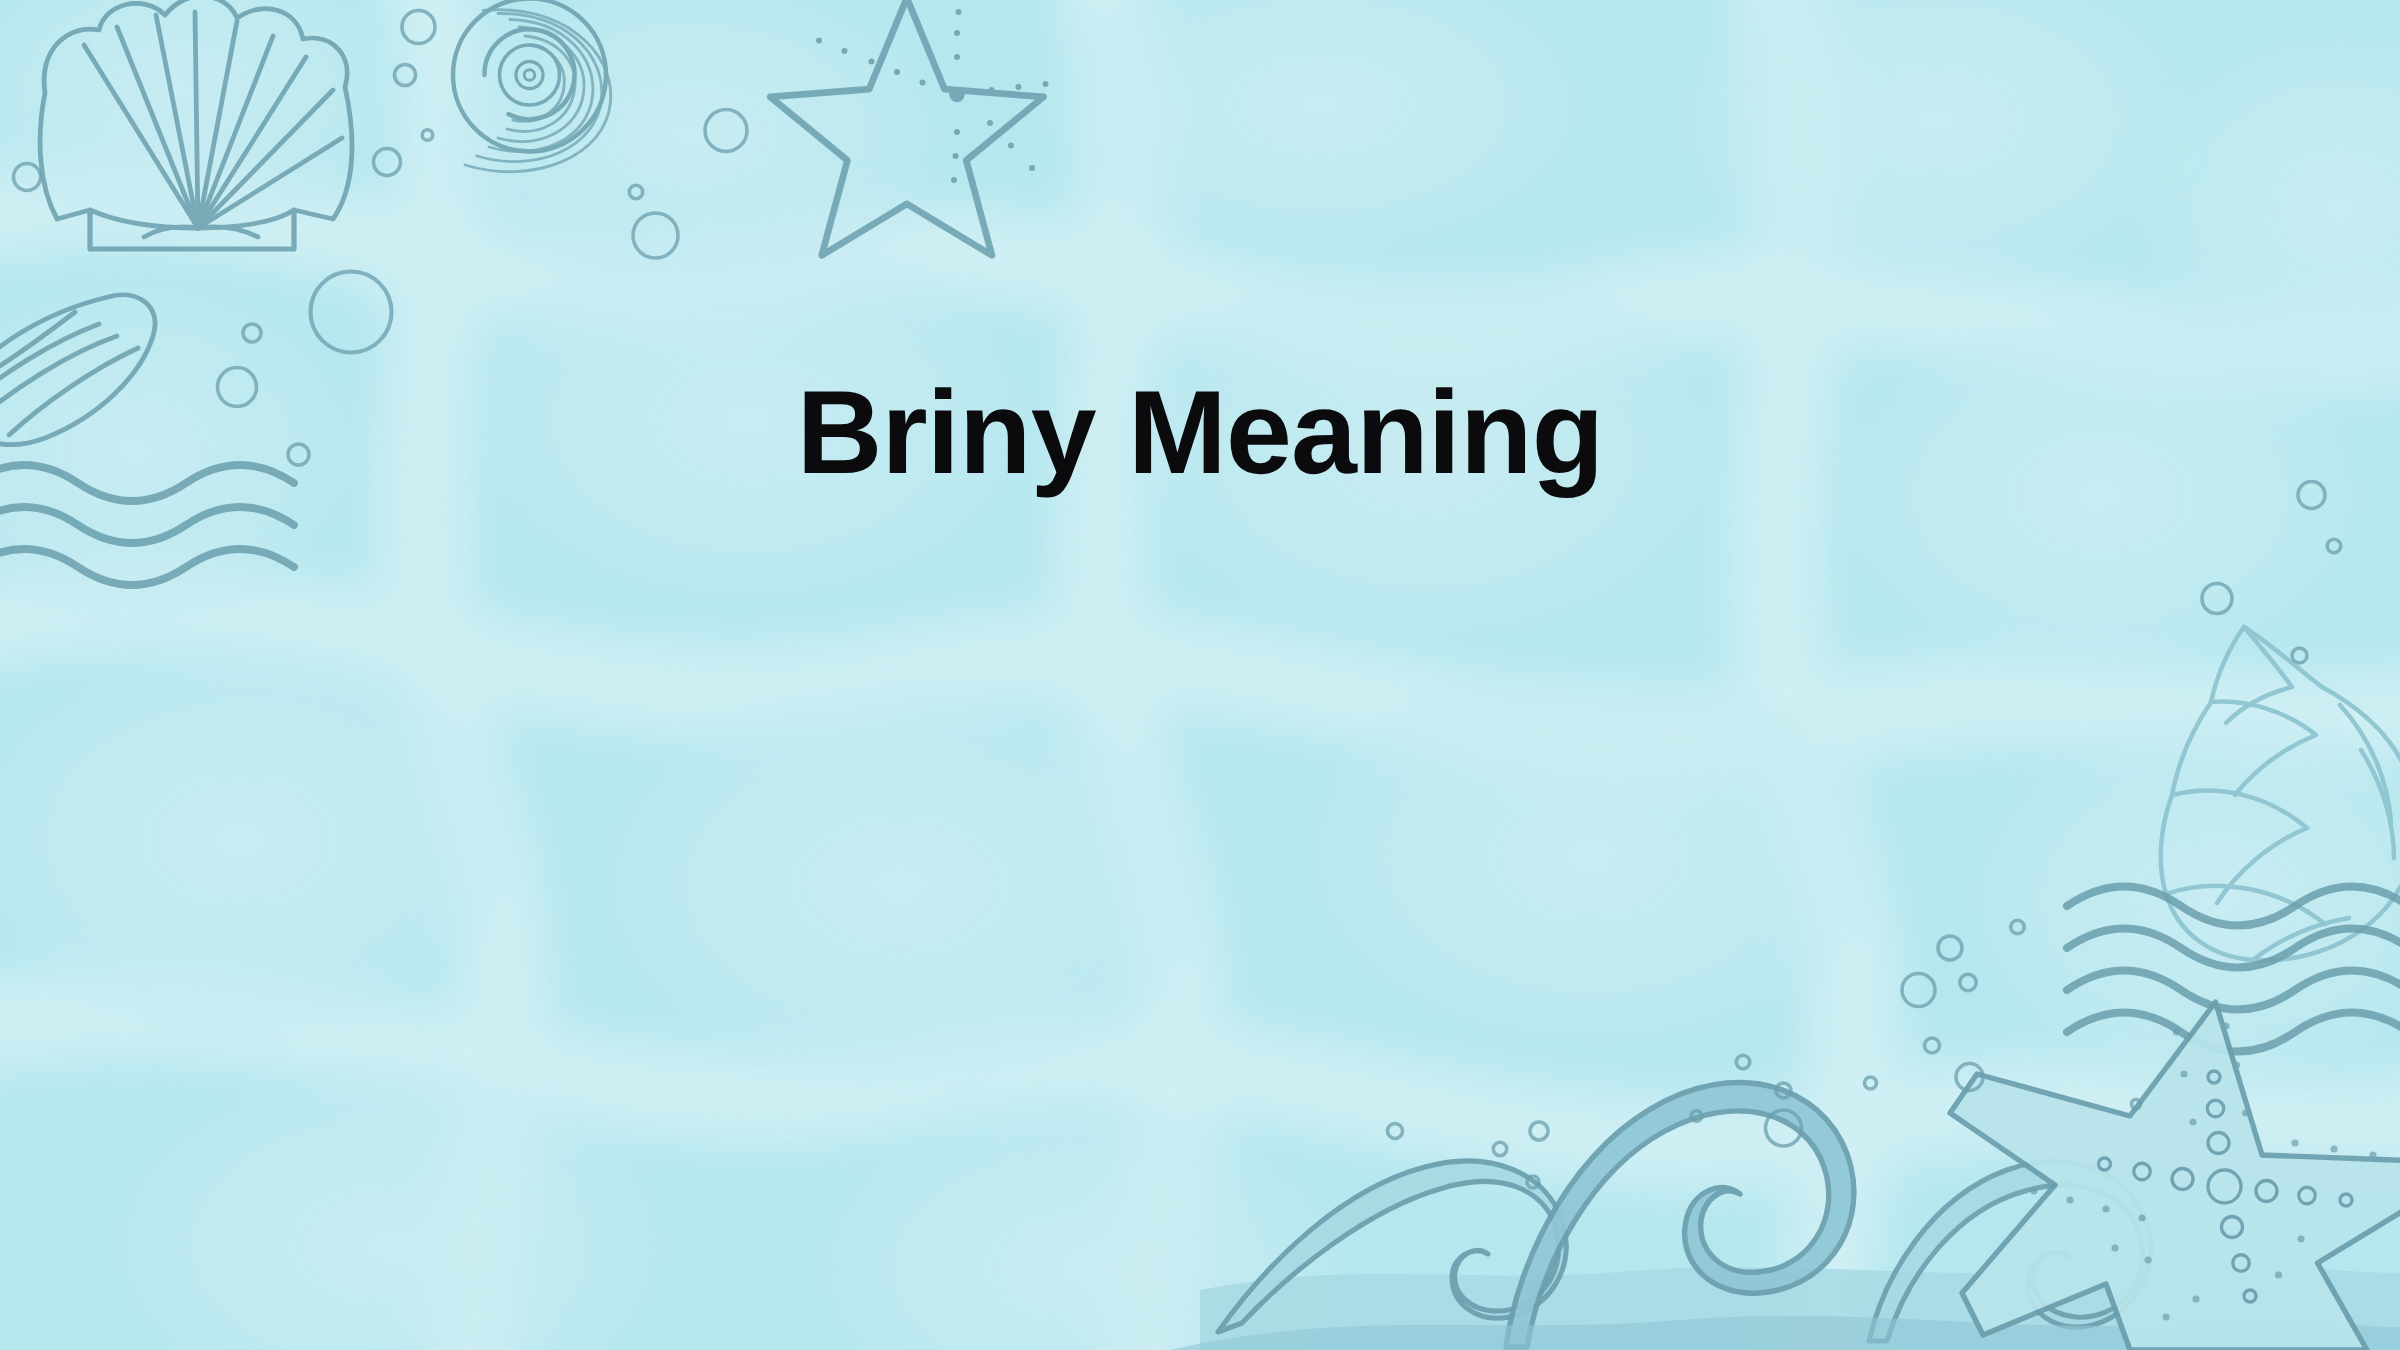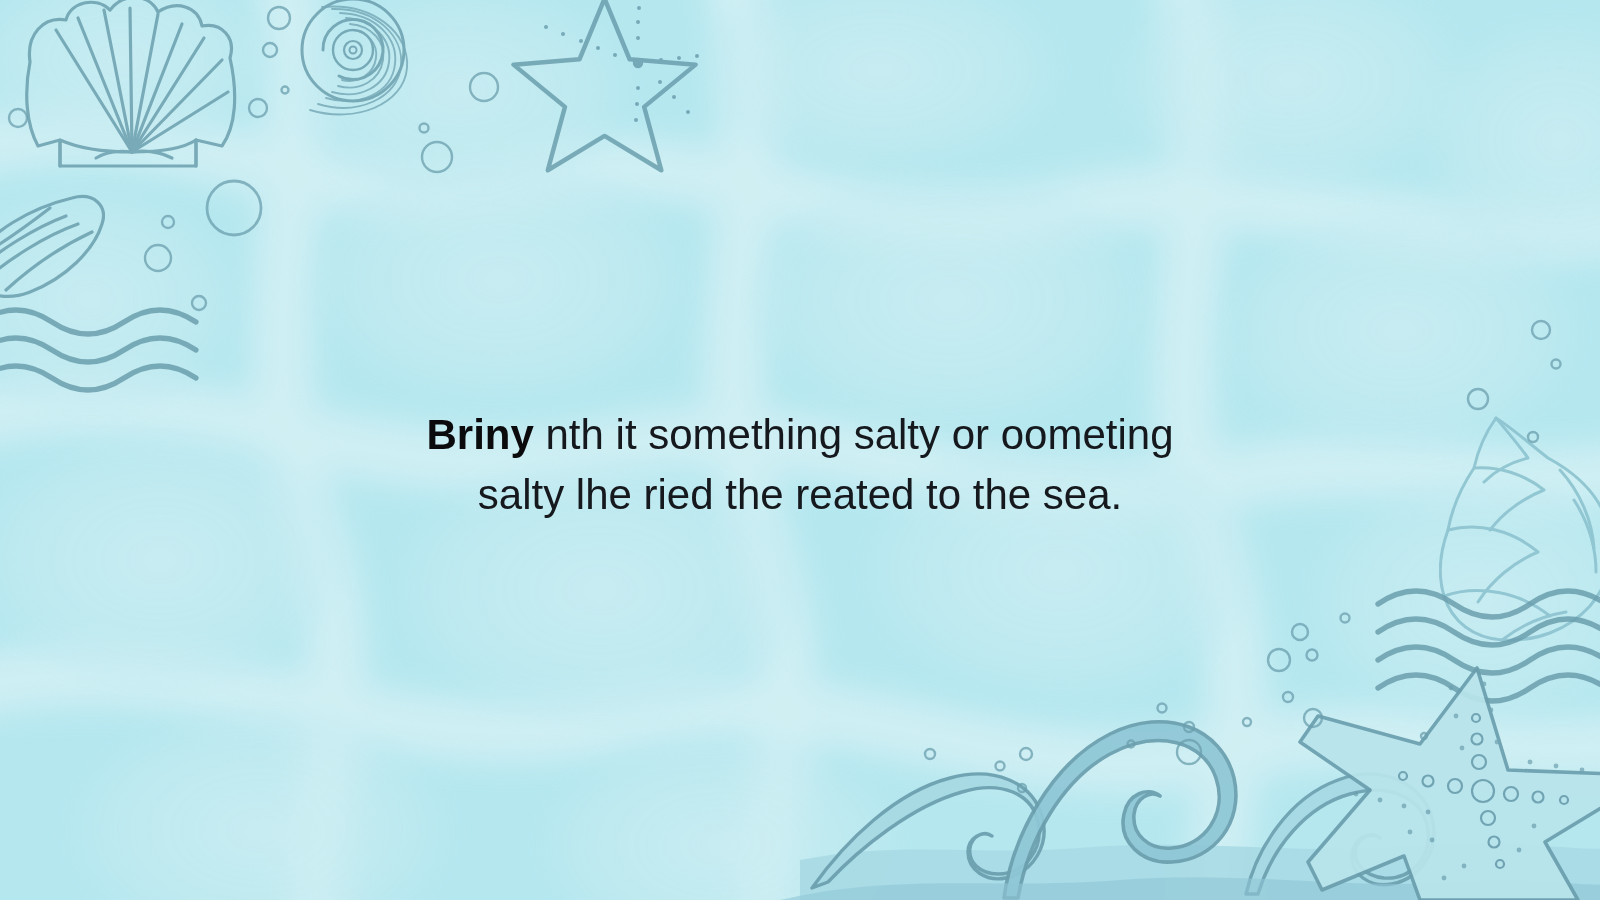--- a/index.html
+++ b/index.html
@@ -338,18 +338,16 @@
       <circle cx="1026" cy="754" r="6"></circle>
       <circle cx="1000" cy="766" r="4.5"></circle>
       <circle cx="1022" cy="788" r="4"></circle>
       <circle cx="1131" cy="744" r="3.5"></circle>
       <circle cx="1424" cy="736" r="3"></circle>
       <circle cx="930" cy="754" r="5"></circle>
     </g>
   </svg>
 
   <div id="text-block">
-    <div id="definition-text">
-      <span class="term">Briny</span><span> nth it something salty or oometing salty lhe ried the reated to the sea.</span>
-    </div>
+    <div id="page-title">Briny Meaning</div>
   </div>
 
 </div>
 
 </body></html>

